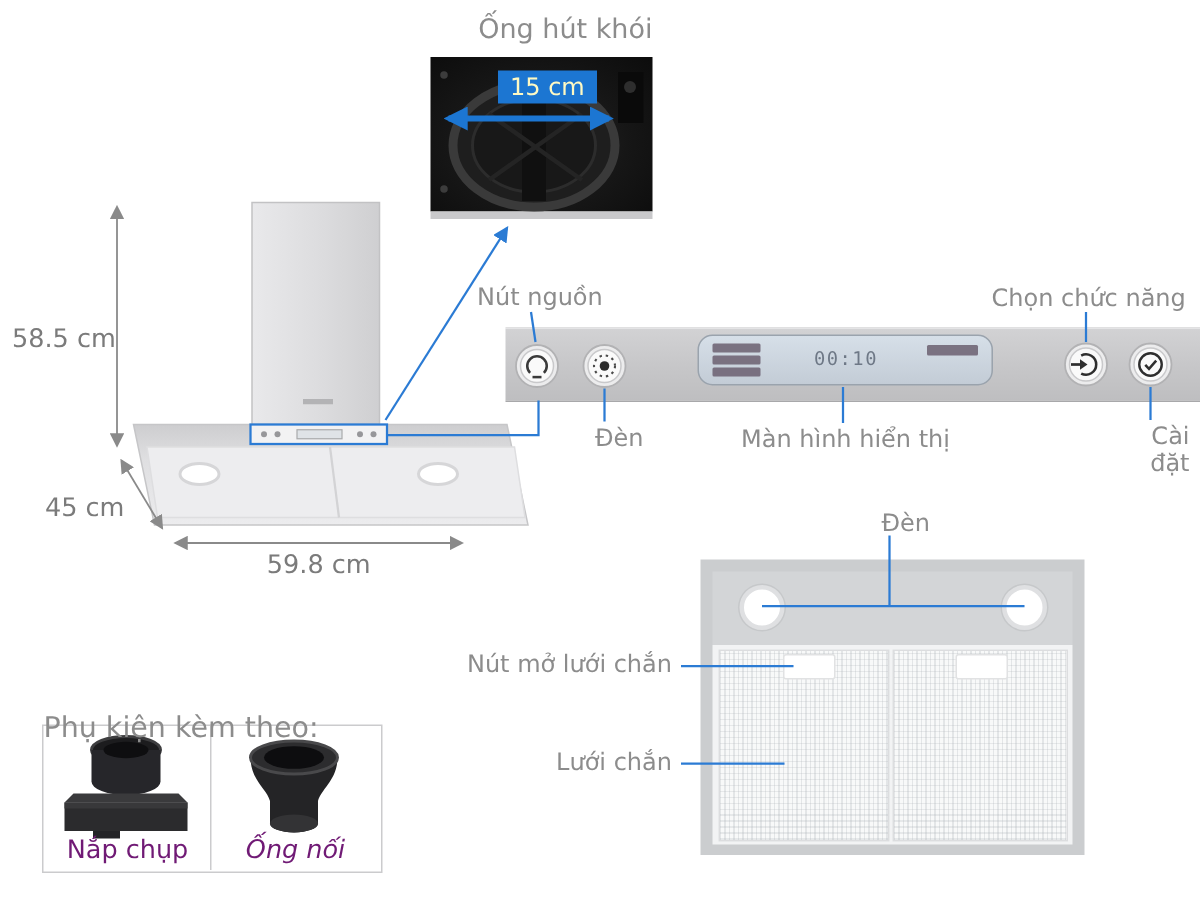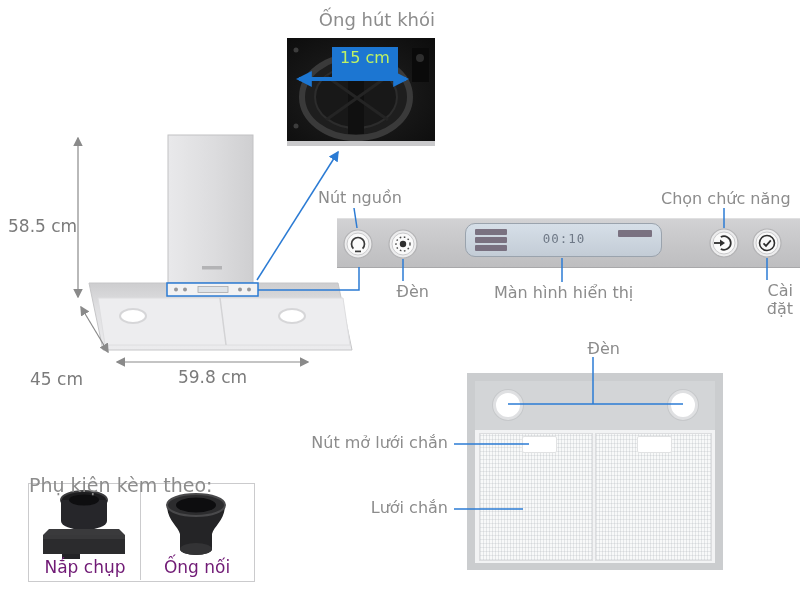--- a/index.html
+++ b/index.html
@@ -19,21 +19,21 @@
   .dim{position:absolute;color:#7b7b7b;font-size:17px;z-index:8;white-space:nowrap;}
   
   .photo{
     position:absolute;left:287px;top:38px;width:148px;height:103px;
     background:radial-gradient(ellipse at 48% 55%, #2a2a2a 0%, #161616 55%, #0c0c0c 100%);
     z-index:1;
   }
   .photo-base{position:absolute;left:287px;top:141px;width:148px;height:5px;background:#c9c9cb;z-index:1;}
   .badge{
     position:absolute;left:332px;top:47px;z-index:9;
-    background:#1c76d2;color:#bef264;font-size:16px;padding:1px 8px 14px 8px;
+    background:#1c76d2;color:#fef9c3;font-size:16px;padding:1px 8px 2px 8px;
   }
   
   .panel{
     position:absolute;left:337px;top:218px;width:463px;height:48px;z-index:1;
     background:linear-gradient(#d2d2d4,#c6c6c8 55%,#bebec0);
     border-top:1px solid #e0e0e1;border-bottom:1px solid #a8a8aa;
   }
   .lcd{
     position:absolute;left:465px;top:223px;width:195px;height:32px;z-index:4;
     background:linear-gradient(#d6dfe8,#c3ccd6);
@@ -70,21 +70,21 @@
 </head>
 <body>
 
 <div class="lbl center" style="left:287px;top:10px;width:148px;font-size:18px;">Ống hút khói</div>
 
 <div class="photo"></div>
 <div class="photo-base"></div>
 <div class="badge">15 cm</div>
 
 <div class="dim" style="left:8px;top:216px;">58.5 cm</div>
-<div class="dim" style="left:30px;top:329px;margin-top:40px;">45 cm</div>
+<div class="dim" style="left:30px;top:329px;">45 cm</div>
 <div class="dim" style="left:160px;top:367px;width:105px;text-align:center;">59.8 cm</div>
 
 <div class="panel"></div>
 
 <div class="lcd">
   <div class="lcd-block" style="left:9px;top:5px;width:32px;height:6px;"></div>
   <div class="lcd-block" style="left:9px;top:13px;width:32px;height:6px;"></div>
   <div class="lcd-block" style="left:9px;top:21px;width:32px;height:6px;"></div>
   <div class="lcd-block" style="left:152px;top:6px;width:34px;height:7px;"></div>
   <div class="lcd-time">00:10</div>
@@ -107,21 +107,21 @@
 <div class="ulight" style="left:668px;top:390px;"></div>
 
 <div class="lbl center" style="left:566px;top:340px;width:54px;">Đèn</div>
 <div class="lbl right" style="left:300px;top:434px;width:148px;">Nút mở lưới chắn</div>
 <div class="lbl right" style="left:300px;top:499px;width:148px;">Lưới chắn</div>
 
 <div class="lbl" style="left:29px;top:460px;font-size:19px;margin-top:15px;">Phụ kiện kèm theo:</div>
 <div class="acc-box"></div>
 <div class="acc-divider"></div>
 <div class="acc-lbl" style="left:30px;top:557px;width:110px;">Nắp chụp</div>
-<div class="acc-lbl" style="left:142px;top:557px;width:110px;">Ống nối</div>
+<div class="acc-lbl" style="left:142px;top:557px;width:110px;font-style:italic;">Ống nối</div>
 
 <svg class="art" width="800" height="600" viewBox="0 0 800 600">
   <defs>
     <marker id="ag" viewBox="0 0 10 10" refX="8.5" refY="5" markerWidth="8" markerHeight="8" orient="auto-start-reverse">
       <path d="M0,0 L10,5 L0,10 z" fill="#8a8a8a"></path>
     </marker>
     <marker id="ab" viewBox="0 0 10 10" refX="8.5" refY="5" markerWidth="7" markerHeight="7" orient="auto-start-reverse">
       <path d="M0,0 L10,5 L0,10 z" fill="#2b7bd4"></path>
     </marker>
     <marker id="abBig" viewBox="0 0 10 10" refX="8" refY="5" markerWidth="4" markerHeight="4" orient="auto-start-reverse">

